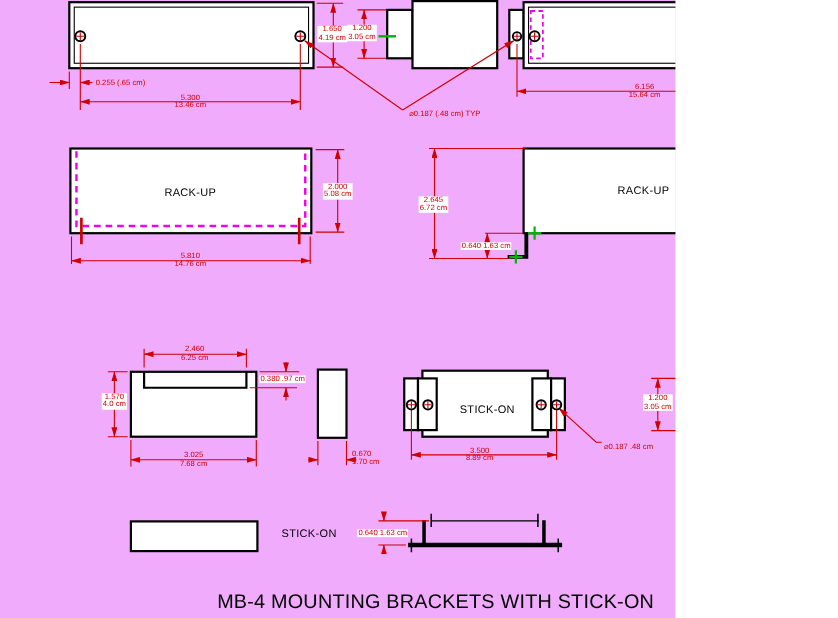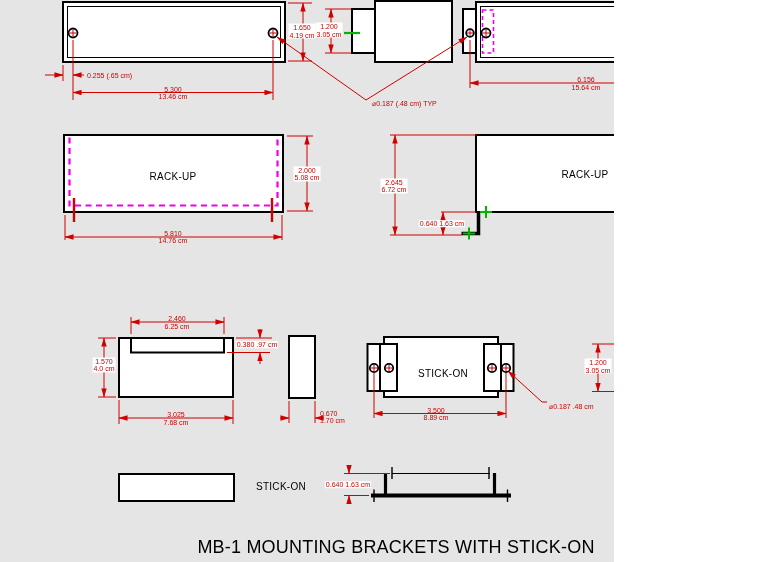--- a/index.html
+++ b/index.html
@@ -1,16 +1,16 @@
 <!DOCTYPE html>
 <html><head>
 <meta charset="utf-8">
 <style>
   html,body{margin:0;padding:0;background:#fff;}
-  #canvas{position:relative;width:614px;height:562px;background:#e5e5e5;overflow:hidden;
+  #canvas{position:relative;width:614px;height:562px;background:#f0abfc;overflow:hidden;
           font-family:"Liberation Sans","DejaVu Sans",sans-serif;}
   #linework{position:absolute;left:0;top:0;}
   .t{position:absolute;transform:translate(-50%,-50%);color:#d00000;
      font-size:7px;line-height:7.5px;text-align:center;white-space:nowrap;z-index:2;}
   .t span{display:block;}
   .bg{background:#ffffff;padding:0 1px;}
   .la{transform:translate(0,-50%);text-align:left;}
   .lbl{position:absolute;transform:translate(-50%,-50%);color:#000;font-size:10px;
        letter-spacing:.3px;white-space:nowrap;z-index:2;}
   .title{position:absolute;transform:translate(-50%,-50%);color:#000;font-size:18px;
@@ -244,15 +244,15 @@
   <span>1.200</span>
   <span>3.05 cm</span>
 </div>
 <div class="t bg" style="left:348px;top:484.5px">0.640 1.63 cm</div>
 
 <div class="lbl" style="left:173px;top:176px">RACK-UP</div>
 <div class="lbl" style="left:585px;top:174px">RACK-UP</div>
 <div class="lbl" style="left:443px;top:373px">STICK-ON</div>
 <div class="lbl" style="left:281px;top:486px">STICK-ON</div>
 
-<div class="title" style="left:396px;top:547px">MB-1 MOUNTING BRACKETS WITH STICK-ON</div>
+<div class="title" style="left:396px;top:547px">MB-4 MOUNTING BRACKETS WITH STICK-ON</div>
 
 </div>
 
 </body></html>

